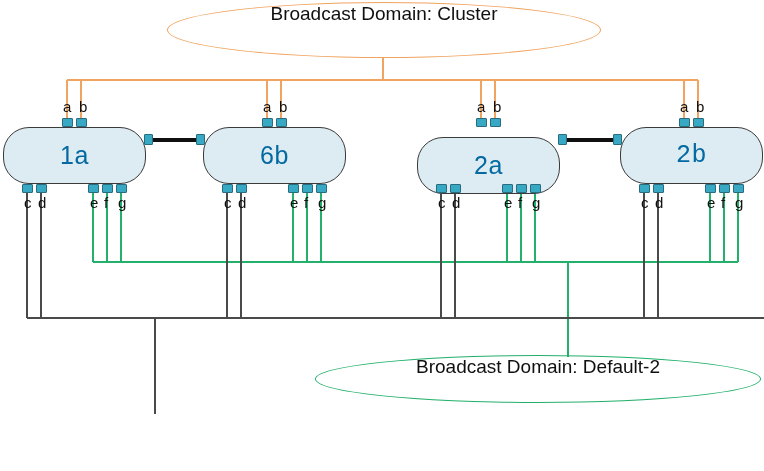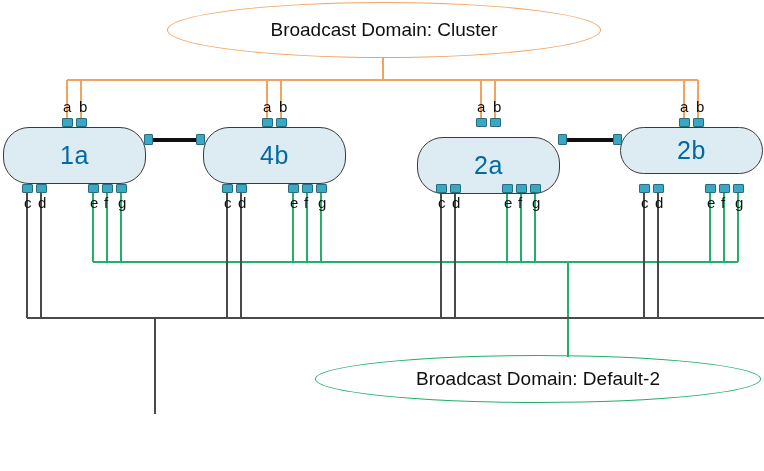--- a/index.html
+++ b/index.html
@@ -41,21 +41,21 @@
     color:#111111;
     line-height:1;
     user-select:none;
     white-space:nowrap;
   }
   .ellipse{
     position:absolute;
     box-sizing:border-box;
     border-radius:50%;
     background:transparent;
-    display:flex;align-items:center;justify-content:center;
+    display:flex;align-items:flex-start;justify-content:center;
   }
   .ellipse span{
     font-size:19px;
     color:#101010;
     white-space:nowrap;
     user-select:none;
   }
   .ell-cluster{border:1.5px solid #f0a460;}
   .ell-default1{border:1.5px solid #22b06a;}
   .ell-default{border:1.5px solid #3a3a3a;}
@@ -101,26 +101,26 @@
       <line x1="724" y1="193" x2="724" y2="262" stroke="#22b06a" stroke-width="1.6" shape-rendering="crispEdges"></line>
       <line x1="738" y1="193" x2="738" y2="262" stroke="#22b06a" stroke-width="1.6" shape-rendering="crispEdges"></line>
       <line x1="152" y1="140" x2="197" y2="140" stroke="#101010" stroke-width="4" shape-rendering="crispEdges"></line>
       <line x1="566" y1="140" x2="614" y2="140" stroke="#101010" stroke-width="4" shape-rendering="crispEdges"></line>
     </svg>
 
   <div class="node" style="left:3px;top:127px;width:143px;height:57px;">
     <span class="node-label">1a</span>
   </div>
   <div class="node" style="left:203px;top:127px;width:143px;height:57px;">
-    <span class="node-label">4b</span>
+    <span class="node-label">6b</span>
   </div>
   <div class="node" style="left:417px;top:127px;width:143px;height:57px;margin-top:10px;">
     <span class="node-label">2a</span>
   </div>
-  <div class="node" style="left:620px;top:127px;width:143px;height:47px;">
+  <div class="node" style="left:620px;top:127px;width:143px;height:57px;font-family:Liberation Mono, monospace;">
     <span class="node-label">2b</span>
   </div>
 
   <div class="ellipse ell-cluster" style="left:167px;top:2px;width:434px;height:56px;">
     <span>Broadcast Domain:  Cluster</span>
   </div>
   <div class="ellipse ell-default1" style="left:315px;top:355px;width:446px;height:48px;">
     <span>Broadcast Domain:  Default-2</span>
   </div>
 

